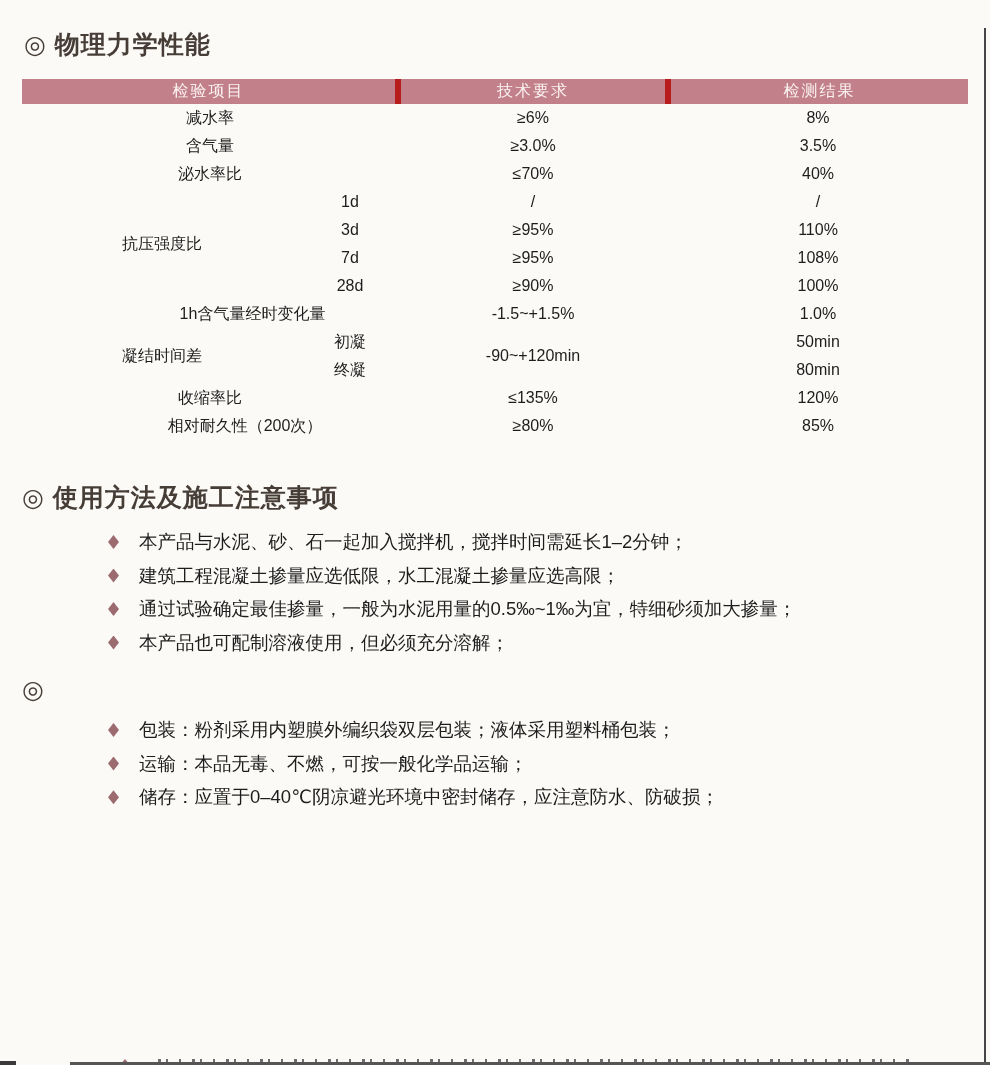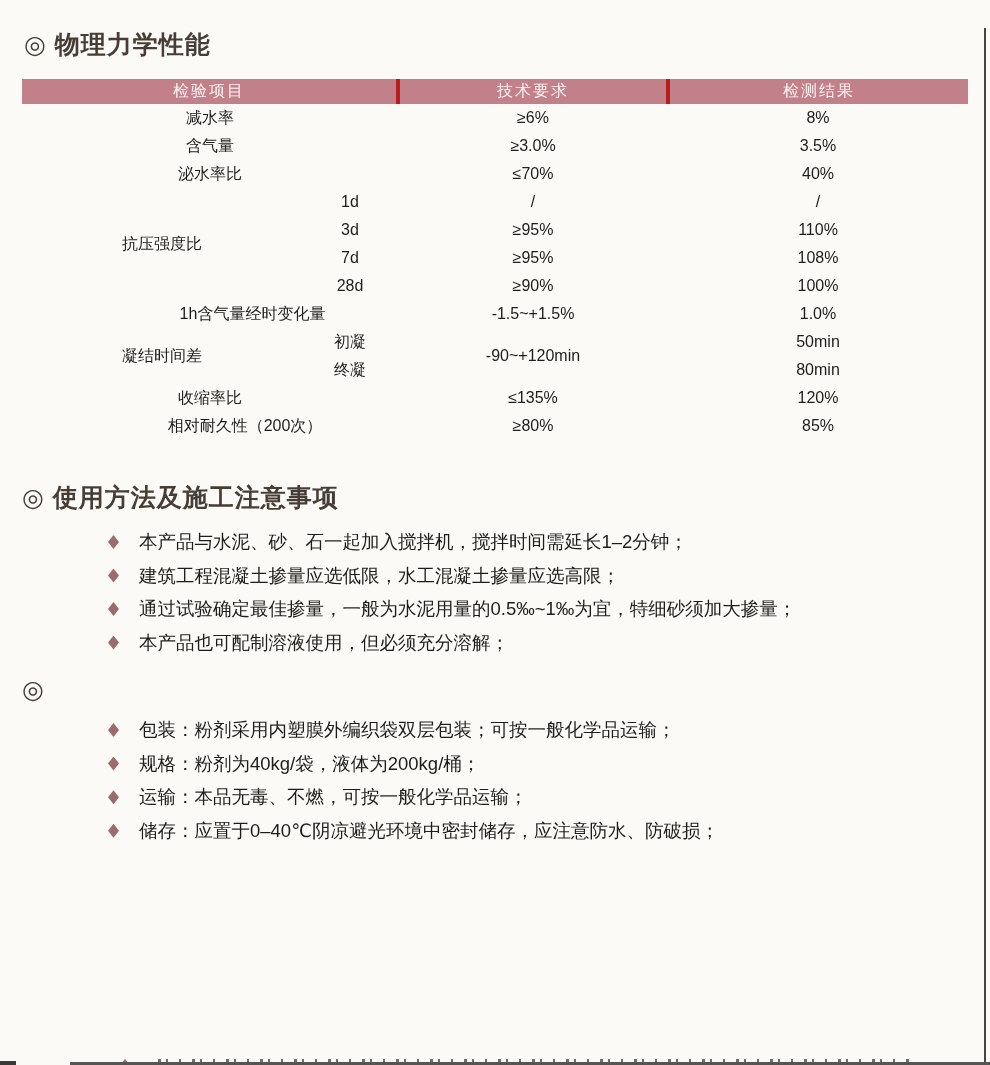--- a/index.html
+++ b/index.html
@@ -26,21 +26,21 @@
   #sec-physical  { margin:27px 0 0 24px; }
   #sec-usage     { margin:40px 0 0 22px; }
   #sec-packaging { margin:13px 0 0 22px; }
 
   
   table.props { border-collapse:collapse; table-layout:fixed; margin:18px 0 12px 22px; width:946px; }
   table.props thead th {
     background:var(--table-header-bg,#c2808a); color:var(--table-header-text,#faf2f0);
     font-size:16px; font-weight:500; height:25px; letter-spacing:2px; padding:0;
   }
-  table.props thead th + th { border-left:4px solid #b91c1c; }
+  table.props thead th + th { border-left:6px solid #b91c1c; }
   table.props thead th:last-child { }
   table.props td {
     height:28px; text-align:center; padding:0;
     font-size:16px; font-weight:500; color:var(--body-text,#1d1d1d);
   }
   td.c-main { padding-right:20px; }
   td.c-res  { padding-left:46px; }
   tbody tr:nth-child(8)  td.c-item { padding-left:85px; }
   tbody tr:nth-child(12) td.c-item { padding-left:70px; }
 
@@ -189,25 +189,21 @@
       </li>
     </ul>
 
   <h2 class="section" id="sec-packaging">
     <span class="marker">◎</span>
   </h2>
 
   <ul class="bullets" id="packaging-list">
       <li>
         <span class="diamond"></span>
-        <span class="li-text">包装：粉剂采用内塑膜外编织袋双层包装；可按一般化学品运输；</span>
-      </li>
-      <li>
-        <span class="diamond"></span>
-        <span class="li-text">规格：粉剂为40kg/袋，液体为200kg/桶；</span>
+        <span class="li-text">包装：粉剂采用内塑膜外编织袋双层包装；液体采用塑料桶包装；</span>
       </li>
       <li>
         <span class="diamond"></span>
         <span class="li-text">运输：本品无毒、不燃，可按一般化学品运输；</span>
       </li>
       <li>
         <span class="diamond"></span>
         <span class="li-text">储存：应置于0–40℃阴凉避光环境中密封储存，应注意防水、防破损；</span>
       </li>
     </ul>

